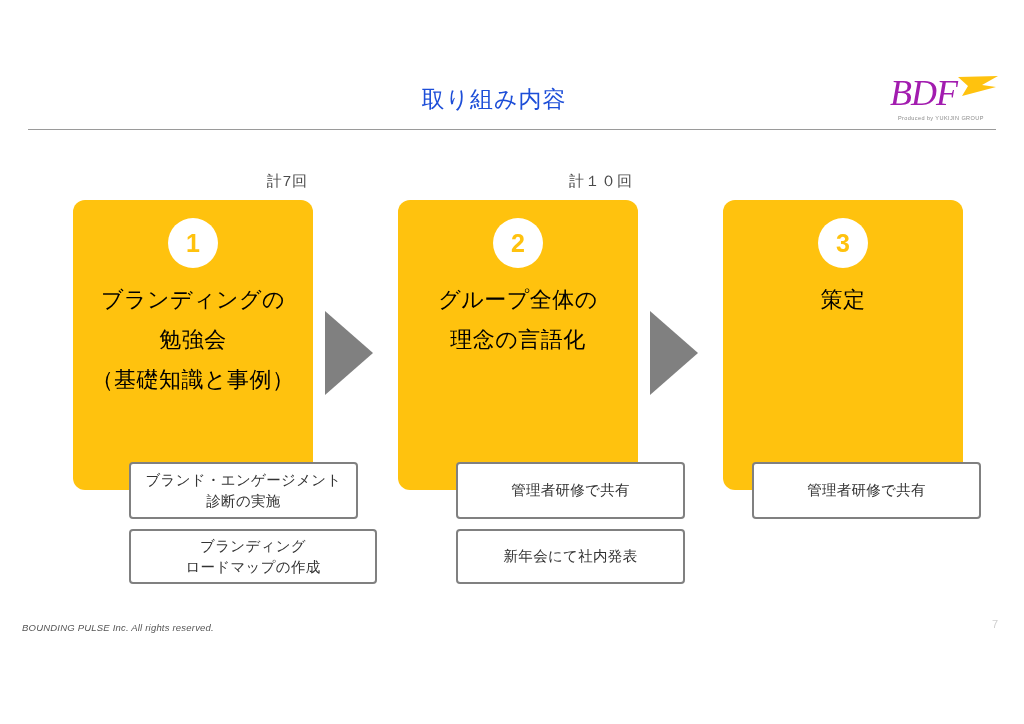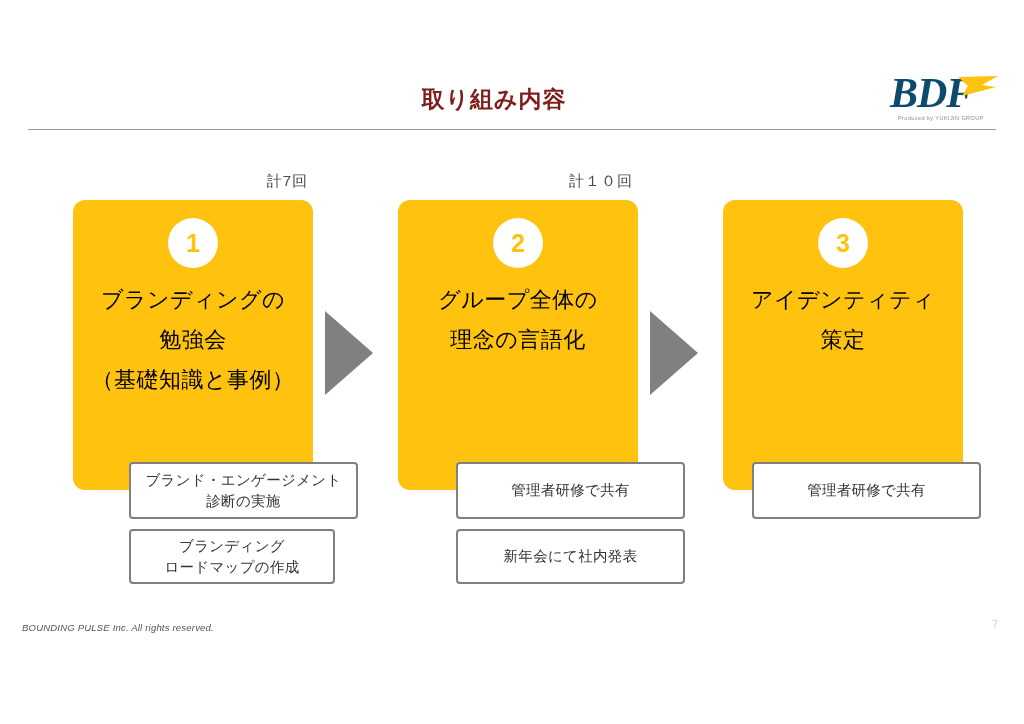--- a/index.html
+++ b/index.html
@@ -19,22 +19,22 @@
   }
 
   
   #slide-title {
     position: absolute;
     left: 0;
     top: 84px;
     width: 988px;
     text-align: center;
     font-size: 23px;
-    font-weight: bold;
-    color: #7f1d1d;
+    font-weight: normal;
+    color: #1d4ed8;
     letter-spacing: 1px;
   }
   #header-rule {
     position: absolute;
     left: 28px;
     top: 129px;
     width: 968px;
     height: 1px;
     background: #9a9a9a;
   }
@@ -50,24 +50,24 @@
   #logo-mark {
     position: relative;
     width: 112px;
     height: 38px;
   }
   #logo-text {
     position: absolute;
     left: 0;
     top: 0;
     font-family: "Liberation Serif", "DejaVu Serif", serif;
-    font-size: 42px;
+    font-size: 36px;
     font-style: italic;
-    font-weight: bold;
-    color: #0c4a6e;
+    font-weight: normal;
+    color: #a21caf;
     letter-spacing: -1px;
     line-height: 38px;
   }
   #logo-flag {
     position: absolute;
     left: 66px;
     top: 1px;
     width: 44px;
     height: 22px;
   }
@@ -164,21 +164,21 @@
     justify-content: center;
     text-align: center;
     color: #333333;
     font-size: 14.5px;
     line-height: 21px;
     letter-spacing: 0.3px;
   }
   .note .line { display: block; white-space: nowrap; }
 
   #note-1-1 { left: 129px; top: 462px; width: 229px; height: 57px; align-items: center; }
-  #note-1-2 { left: 129px; top: 529px; width: 206px; height: 55px; }
+  #note-1-2 { left: 129px; top: 529px; width: 248px; height: 55px; }
   #note-2-1 { left: 456px; top: 462px; width: 229px; height: 57px; }
   #note-2-2 { left: 456px; top: 529px; width: 229px; height: 55px; }
   #note-3-1 { left: 752px; top: 462px; width: 229px; height: 57px; }
 
   
   #footer-copyright {
     position: absolute;
     left: 22px;
     top: 622px;
     font-size: 9.5px;
@@ -253,21 +253,20 @@
     <div>
       <span class="line">新年会にて社内発表</span>
     </div>
   </div>
 
   <div class="arrow" id="arrow-2"></div>
 
   <div class="card" id="card-3">
     <div class="card-badge">3</div>
     <div class="card-title">
-      <span class="line">アイデンティティ</span>
       <span class="line">策定</span>
     </div>
   </div>
   <div class="note" id="note-3-1">
     <div>
       <span class="line">管理者研修で共有</span>
     </div>
   </div>
 
   <div id="footer-copyright">BOUNDING PULSE Inc.  All rights reserved.</div>

